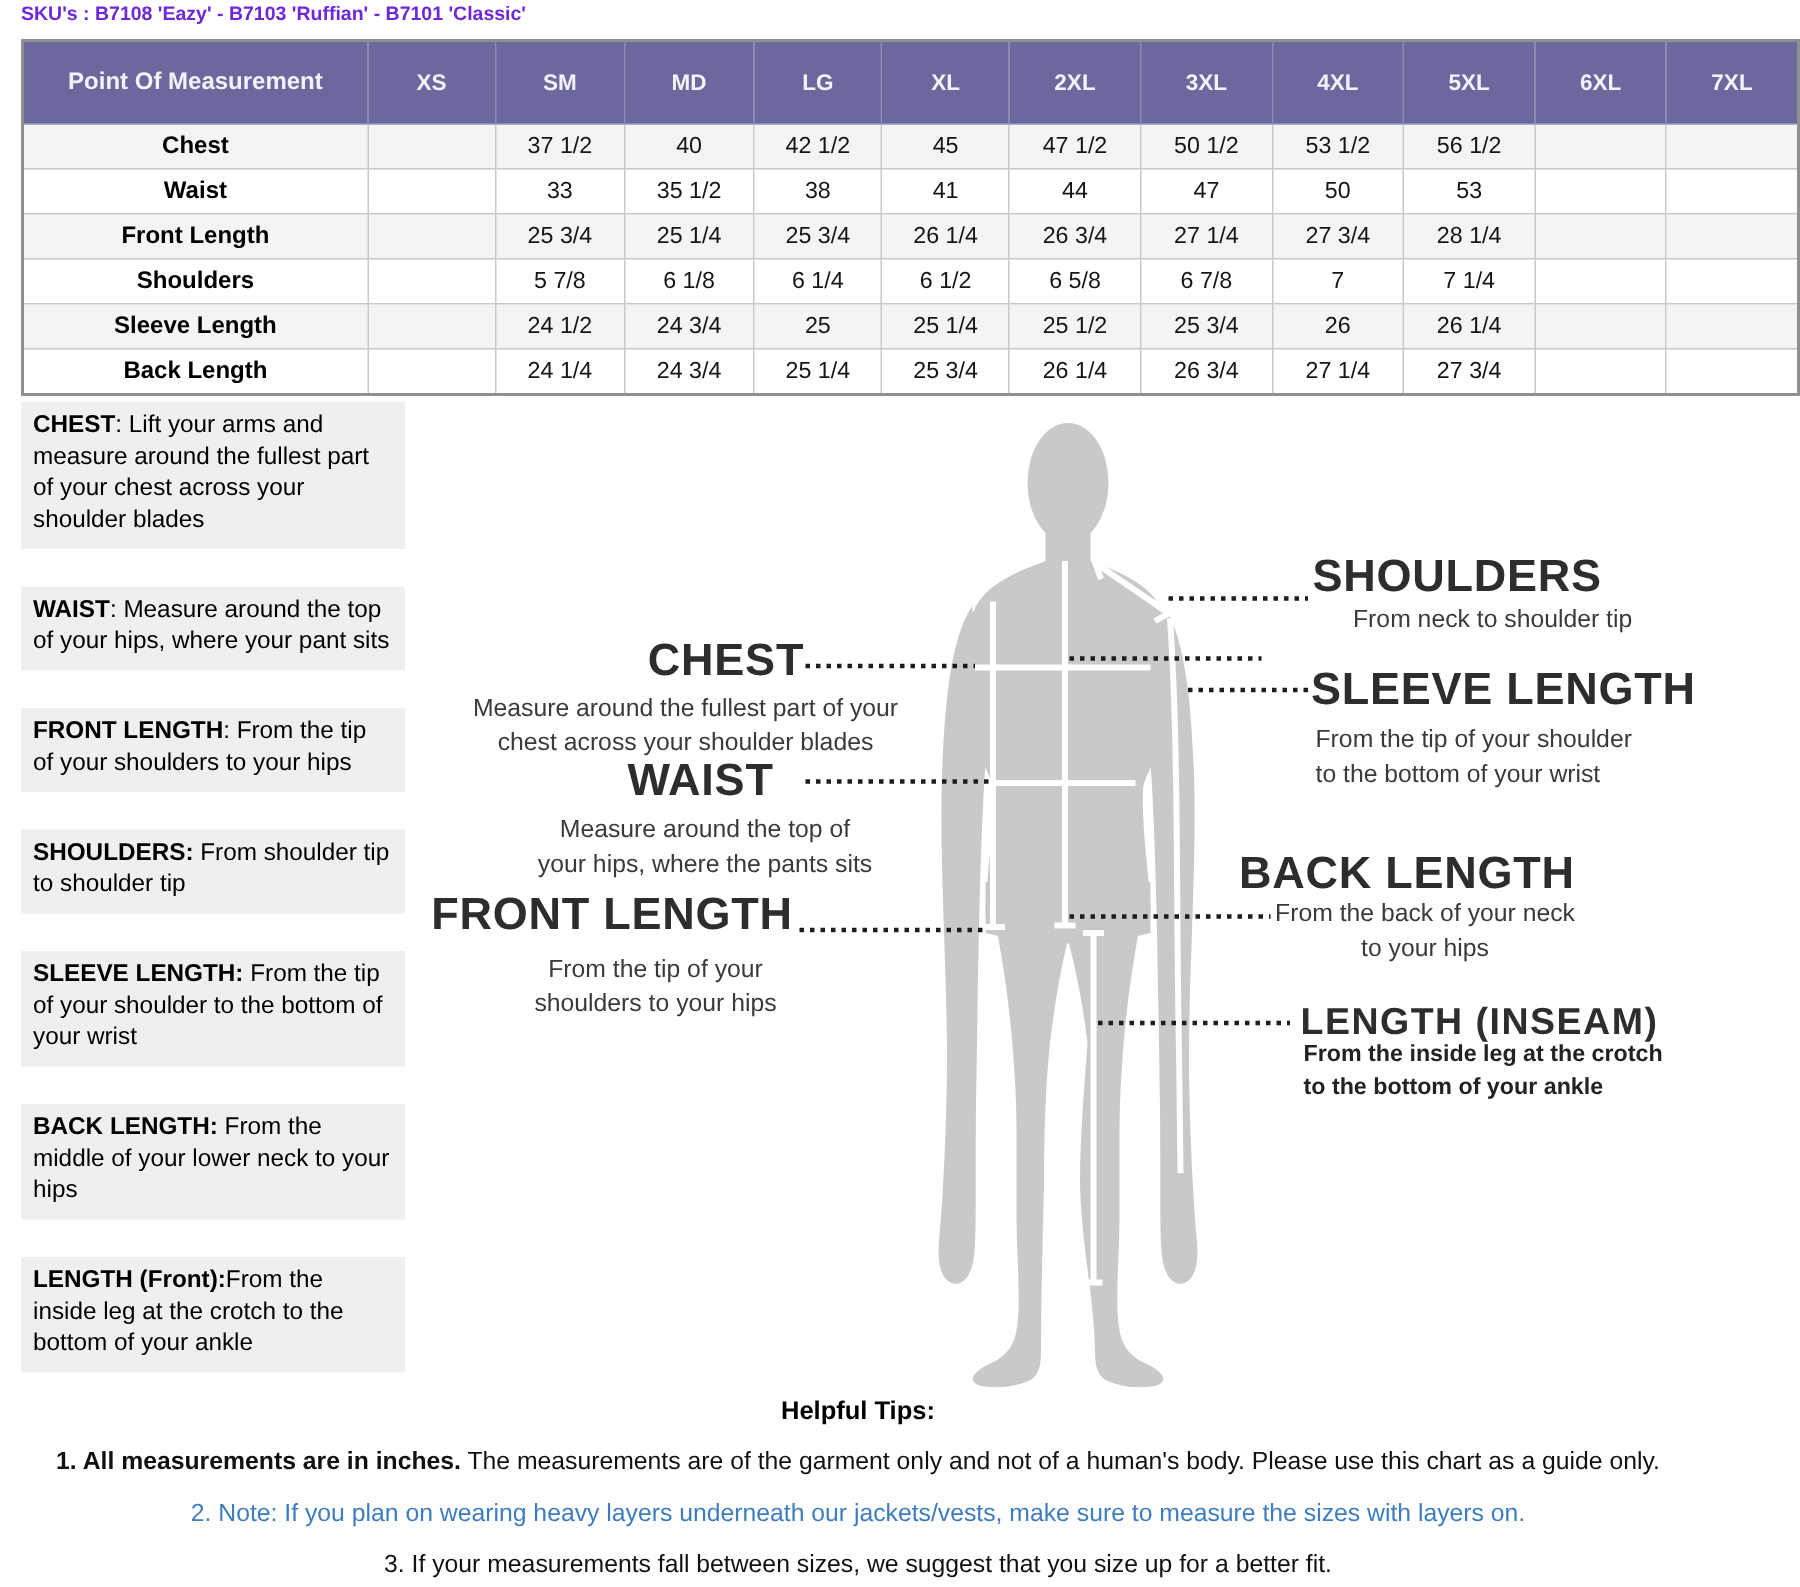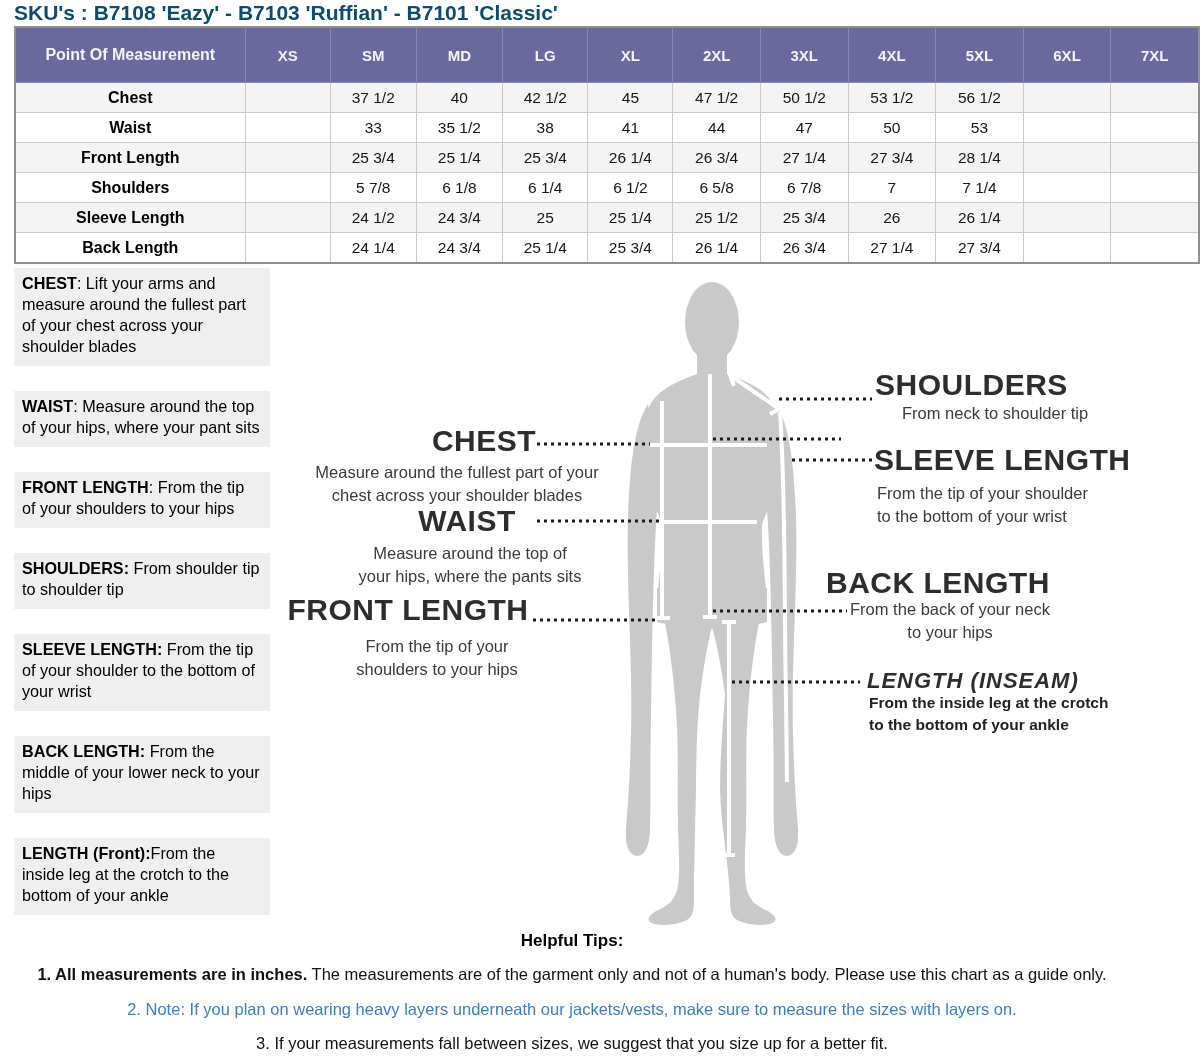--- a/index.html
+++ b/index.html
@@ -1,21 +1,21 @@
 <!DOCTYPE html>
 <html><head>
 <meta charset="utf-8">
 <style>
   html,body{margin:0;padding:0;background:#fff;}
   body{
     width:1200px;height:1058px;position:relative;overflow:hidden;
     font-family:"Liberation Sans","DejaVu Sans",sans-serif;color:#111;
   }
   
-  .page-title{position:absolute;left:14px;top:1px;font-size:21px;font-weight:bold;color:#0c4a6e;}
+  .page-title{position:absolute;left:14px;top:1px;font-size:13px;font-weight:bold;color:#6d28d9;}
   
   .size-table{position:absolute;left:14px;top:26px;border-collapse:collapse;table-layout:fixed;
     border:2px solid #8f8f8f;}
   .size-table th{background:#6b689e;color:#f3f2f8;font-size:15px;font-weight:bold;
     border:1px solid #8a87b5;height:30px;width:79px;padding:12px;text-align:center;margin-left:40px;}
   .size-table th.poml{width:252px;font-size:16px;}
   .size-table td{border:1px solid #c9c9c9;height:29px;padding:0;text-align:center;
     font-size:15.5px;color:#151515;background:#fff;}
   .size-table tbody tr:nth-child(odd) td{background:#f4f4f4;}
   .size-table td.row-label{font-weight:bold;font-size:16px;color:#000;}
@@ -38,21 +38,21 @@
   .pos-waist-title{left:467px;top:504px;}
   .pos-waist-sub{left:470px;top:542px;}
   .pos-front-title{left:408px;top:593px;}
   .pos-front-sub{left:437px;top:635px;}
   .pos-shoulders-title{left:875px;top:368px;}
   .pos-shoulders-sub{left:902px;top:402px;}
   .pos-sleeve-title{left:874px;top:443px;}
   .pos-sleeve-sub{left:877px;top:482px;}
   .pos-back-title{left:826px;top:566px;}
   .pos-back-sub{left:950px;top:598px;}
-  .pos-inseam-title{left:867px;top:664px;font-size:22px;letter-spacing:1px;font-style:italic;}
+  .pos-inseam-title{left:867px;top:664px;font-size:25px;letter-spacing:1px;}
   .pos-inseam-sub{left:869px;top:692px;font-weight:bold;font-size:15.5px;line-height:22px;color:#222;}
   
   .tips{position:absolute;left:0;top:931px;width:1144px;text-align:center;}
   .tips-heading{font-size:17px;font-weight:bold;margin-bottom:8px;color:#000;}
   .tip{font-size:16.5px;line-height:22.5px;margin:12px 0 1px 0;}
 </style>
 </head>
 <body>
 
 <div class="page-title">SKU's : B7108 'Eazy' - B7103 'Ruffian' - B7101 'Classic'</div>

